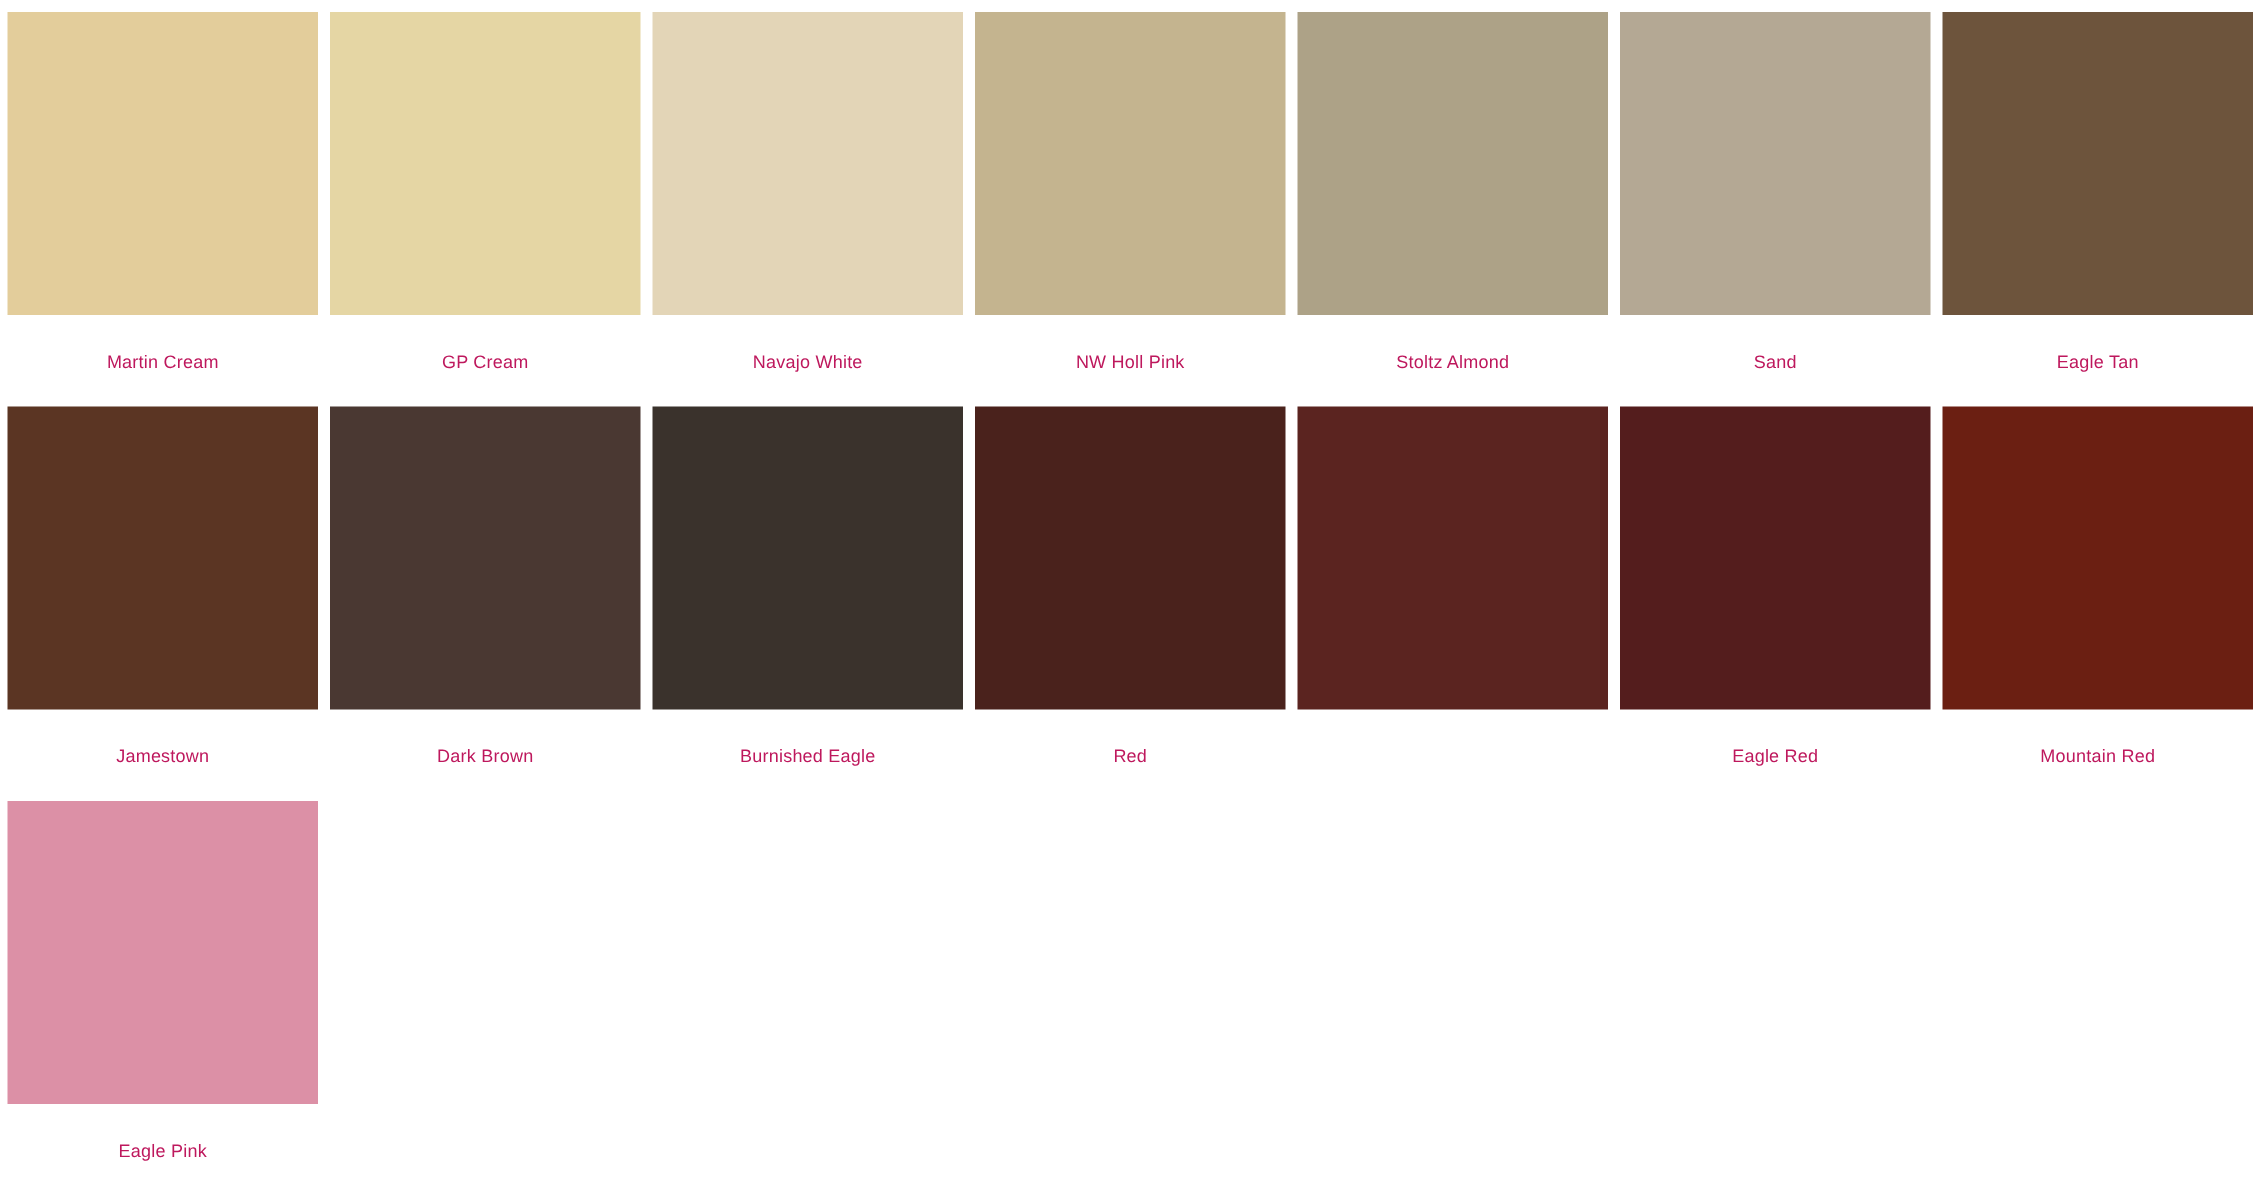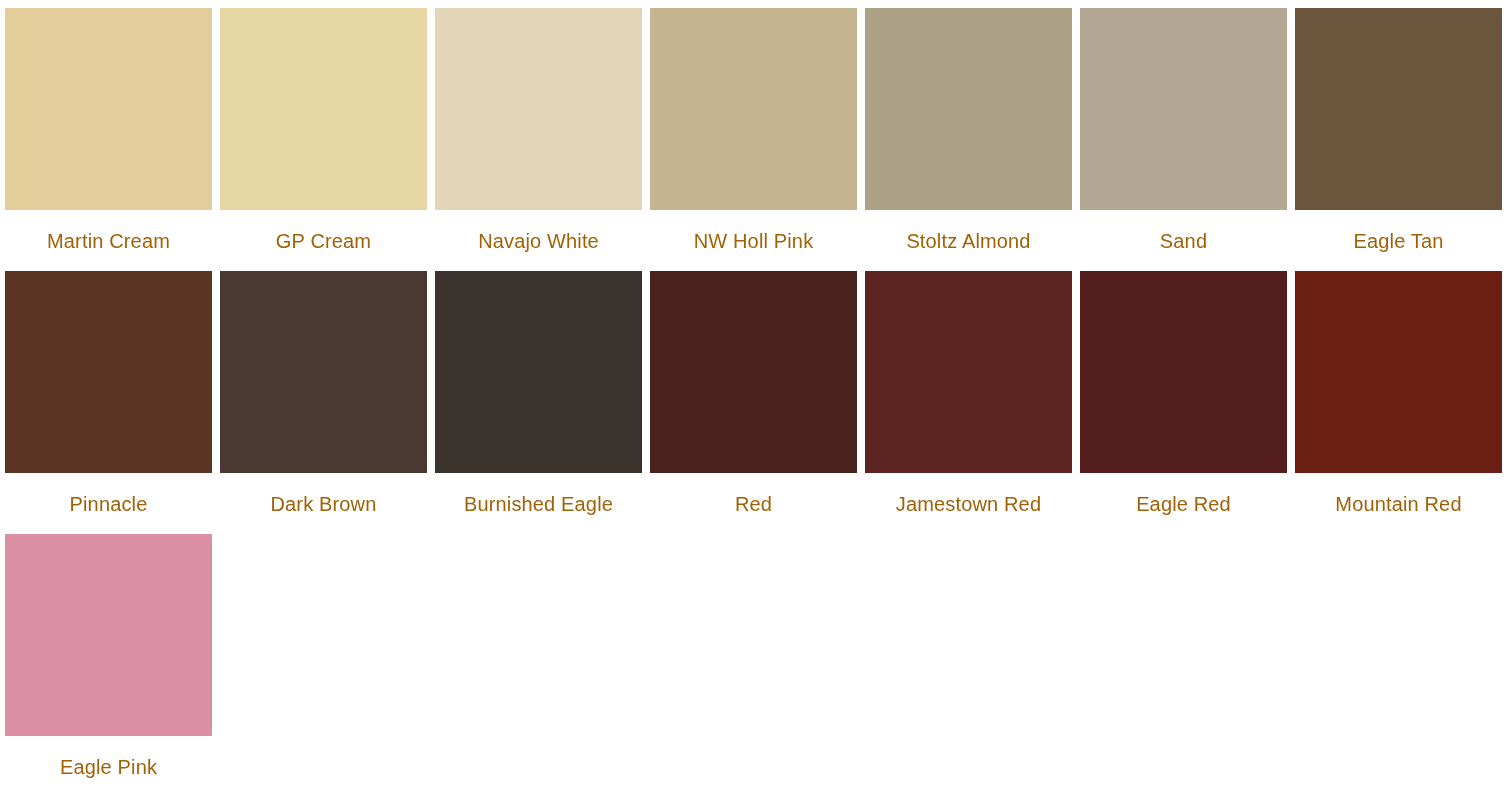--- a/index.html
+++ b/index.html
@@ -27,23 +27,23 @@
     flex-direction: column;
     align-items: center;
   }
   .swatch-chip {
     width: 207px;
     height: 202px;
     display: block;
   }
   .swatch-label {
     font-family: "Liberation Sans", sans-serif;
-    font-size: 20px;
+    font-size: 12px;
     line-height: 18px;
-    color: #a16207;
+    color: #be185d;
     letter-spacing: 0.15px;
     text-align: center;
     padding-top: 22px;
     padding-bottom: 21px;
     white-space: nowrap;
   }
 </style>
 </head>
 <body style="background: rgb(255, 255, 255);">
 
@@ -71,37 +71,36 @@
     <div class="swatch-cell">
       <div class="swatch-chip" style="background-color: rgb(180, 168, 148);"></div>
       <div class="swatch-label">Sand</div>
     </div>
     <div class="swatch-cell">
       <div class="swatch-chip" style="background-color: rgb(109, 84, 60);"></div>
       <div class="swatch-label">Eagle Tan</div>
     </div>
     <div class="swatch-cell">
       <div class="swatch-chip" style="background-color: rgb(91, 53, 35);"></div>
-      <div class="swatch-label">Pinnacle</div>
+      <div class="swatch-label">Jamestown</div>
     </div>
     <div class="swatch-cell">
       <div class="swatch-chip" style="background-color: rgb(74, 56, 50);"></div>
       <div class="swatch-label">Dark Brown</div>
     </div>
     <div class="swatch-cell">
       <div class="swatch-chip" style="background-color: rgb(58, 50, 44);"></div>
       <div class="swatch-label">Burnished Eagle</div>
     </div>
     <div class="swatch-cell">
       <div class="swatch-chip" style="background-color: rgb(74, 34, 28);"></div>
       <div class="swatch-label">Red</div>
     </div>
     <div class="swatch-cell">
       <div class="swatch-chip" style="background-color: rgb(91, 36, 32);"></div>
-      <div class="swatch-label">Jamestown Red</div>
     </div>
     <div class="swatch-cell">
       <div class="swatch-chip" style="background-color: rgb(84, 29, 29);"></div>
       <div class="swatch-label">Eagle Red</div>
     </div>
     <div class="swatch-cell">
       <div class="swatch-chip" style="background-color: rgb(107, 31, 18);"></div>
       <div class="swatch-label">Mountain Red</div>
     </div>
     <div class="swatch-cell">

